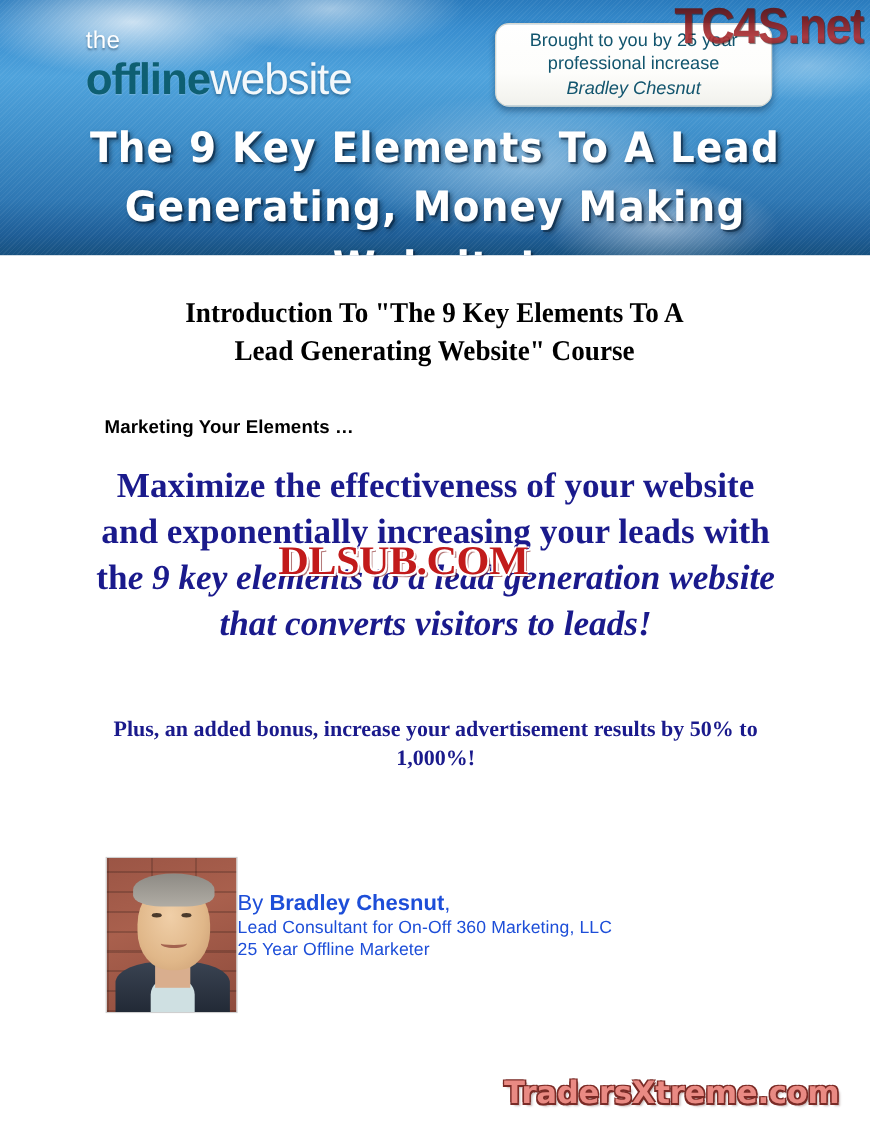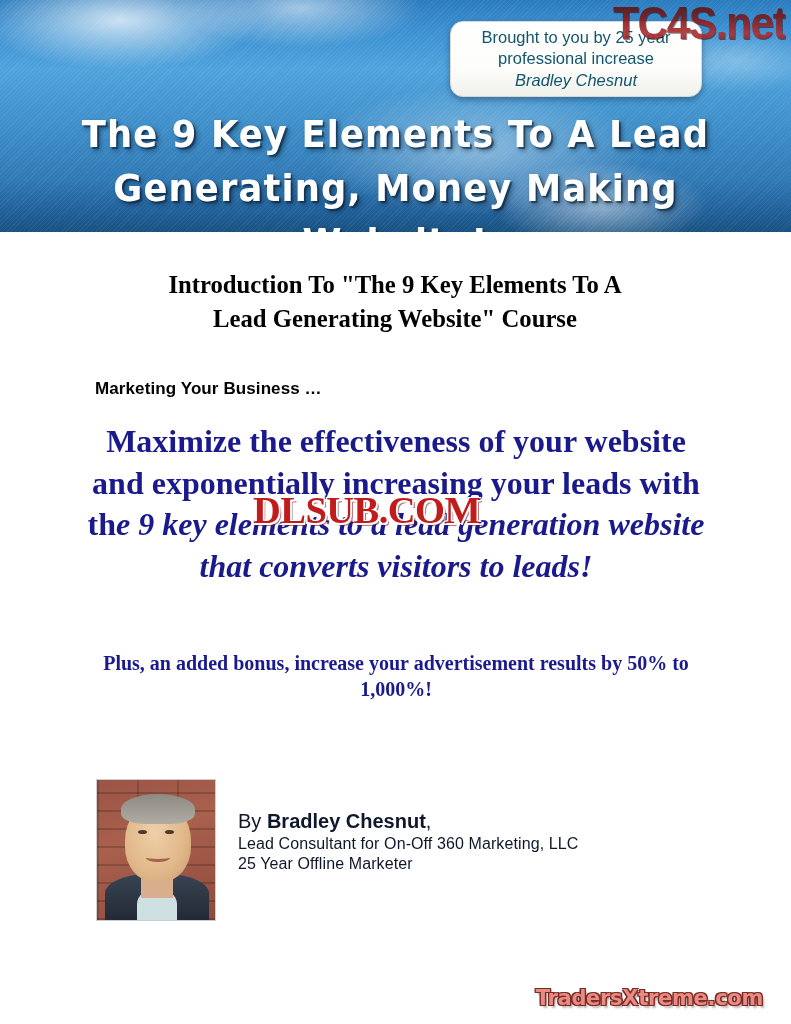--- a/index.html
+++ b/index.html
@@ -162,68 +162,72 @@
   .photo .eyeL, .photo .eyeR {
     position:absolute; bottom:86px; width:9px; height:4px;
     background:#4a3a2c; border-radius:50%;
   }
   .photo .eyeL { left:41px; } .photo .eyeR { left:68px; }
   .photo .smile {
     position:absolute; left:49px; bottom:58px; width:24px; height:9px;
     border-bottom:3px solid #a4634f; border-radius:0 0 50% 50%;
   }
 
-  .author-text { margin-left:22px; padding-top:31px; color:#0f172a; }
+  .author-text { padding-top:31px; color:#1d4ed8; }
   .author-line1 { font-size:20px; line-height:1.18; }
   .author-line1 b { font-weight:700; }
   .author-sub {
     font-size:16px; line-height:1.30; letter-spacing:0.1px;
   }
 
   
   .wm-bottom {
     position:absolute; right:28px; bottom:14px;
     font-family:"DejaVu Sans", sans-serif;
-    font-weight:700; font-size:21px; letter-spacing:-0.3px;
+    font-weight:700; font-size:28px; letter-spacing:-0.3px;
     color:#e98a83;
     text-shadow:
       -1.3px -1.3px 0 #7a2b26, 1.3px -1.3px 0 #7a2b26,
       -1.3px  1.3px 0 #7a2b26, 1.3px  1.3px 0 #7a2b26,
        2.5px 2.5px 2px rgba(60,20,18,0.30);
   }
 </style>
 </head>
 <body>
 
 <div class="page">
 
   <div class="banner">
     <div class="banner-texture"></div>
 
+    <div class="logo">
+      <div class="logo-the">the</div>
+      <div class="logo-main"><span class="logo-offline">offline</span><span class="logo-website">website</span></div>
+    </div>
 
     <div class="badge">
       <div>Brought to you by 25 year</div>
       <div>professional increase</div>
       <div class="badge-l3">Bradley Chesnut</div>
     </div>
 
     <div class="wm-top">TC4S.net</div>
 
     <div class="headline">
       <span>The 9 Key Elements To A Lead</span>
       <span>Generating, Money Making Website!</span>
     </div>
   </div>
 
   <div class="intro-title">
     <span>Introduction To "The 9 Key Elements To A</span>
     <span>Lead Generating Website" Course</span>
   </div>
 
-  <div class="kicker">Marketing Your Business …</div>
+  <div class="kicker">Marketing Your Elements …</div>
 
   <div class="blue-block"><span>Maximize the effectiveness of your website and exponentially increasing your leads with th</span><span class="ital">e 9 key elements to a lead generation website that converts visitors to leads!</span></div>
 
   <div class="wm-mid">DLSUB.COM</div>
 
   <div class="bonus-block">Plus, an added bonus, increase your advertisement results by 50% to 1,000%!</div>
 
   <div class="author-row">
     <div class="photo">
       <div class="suit"></div>

